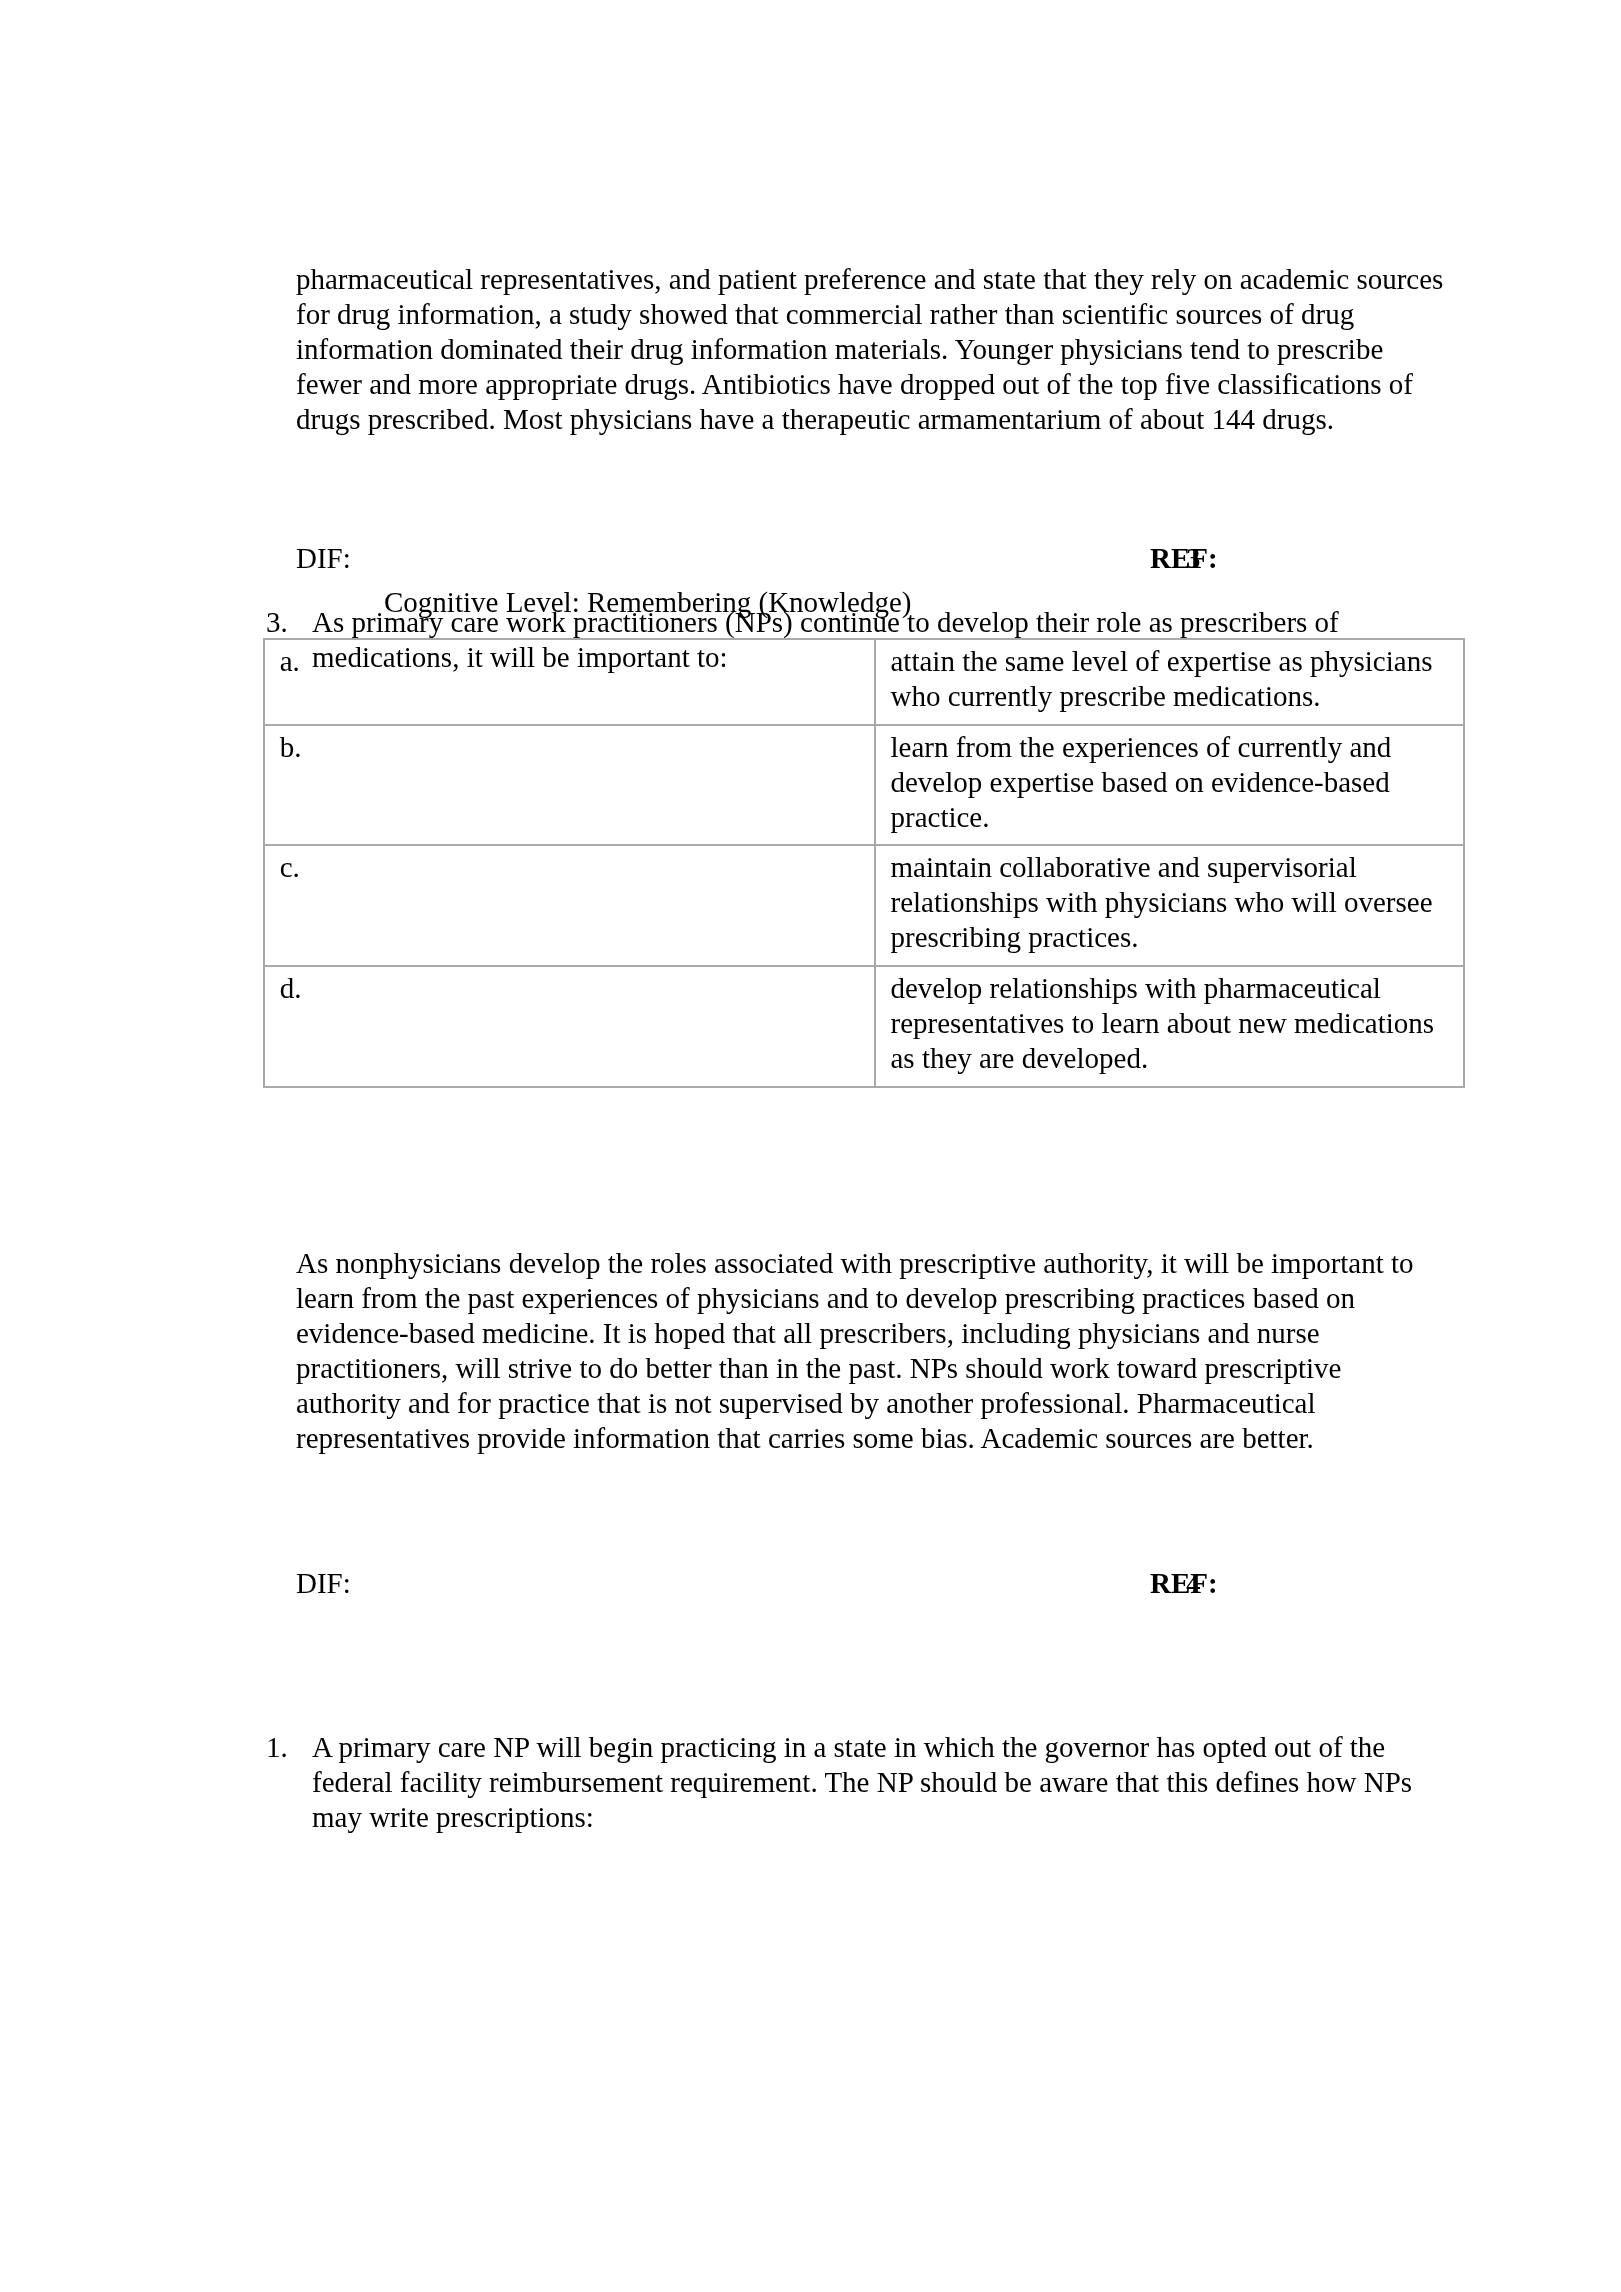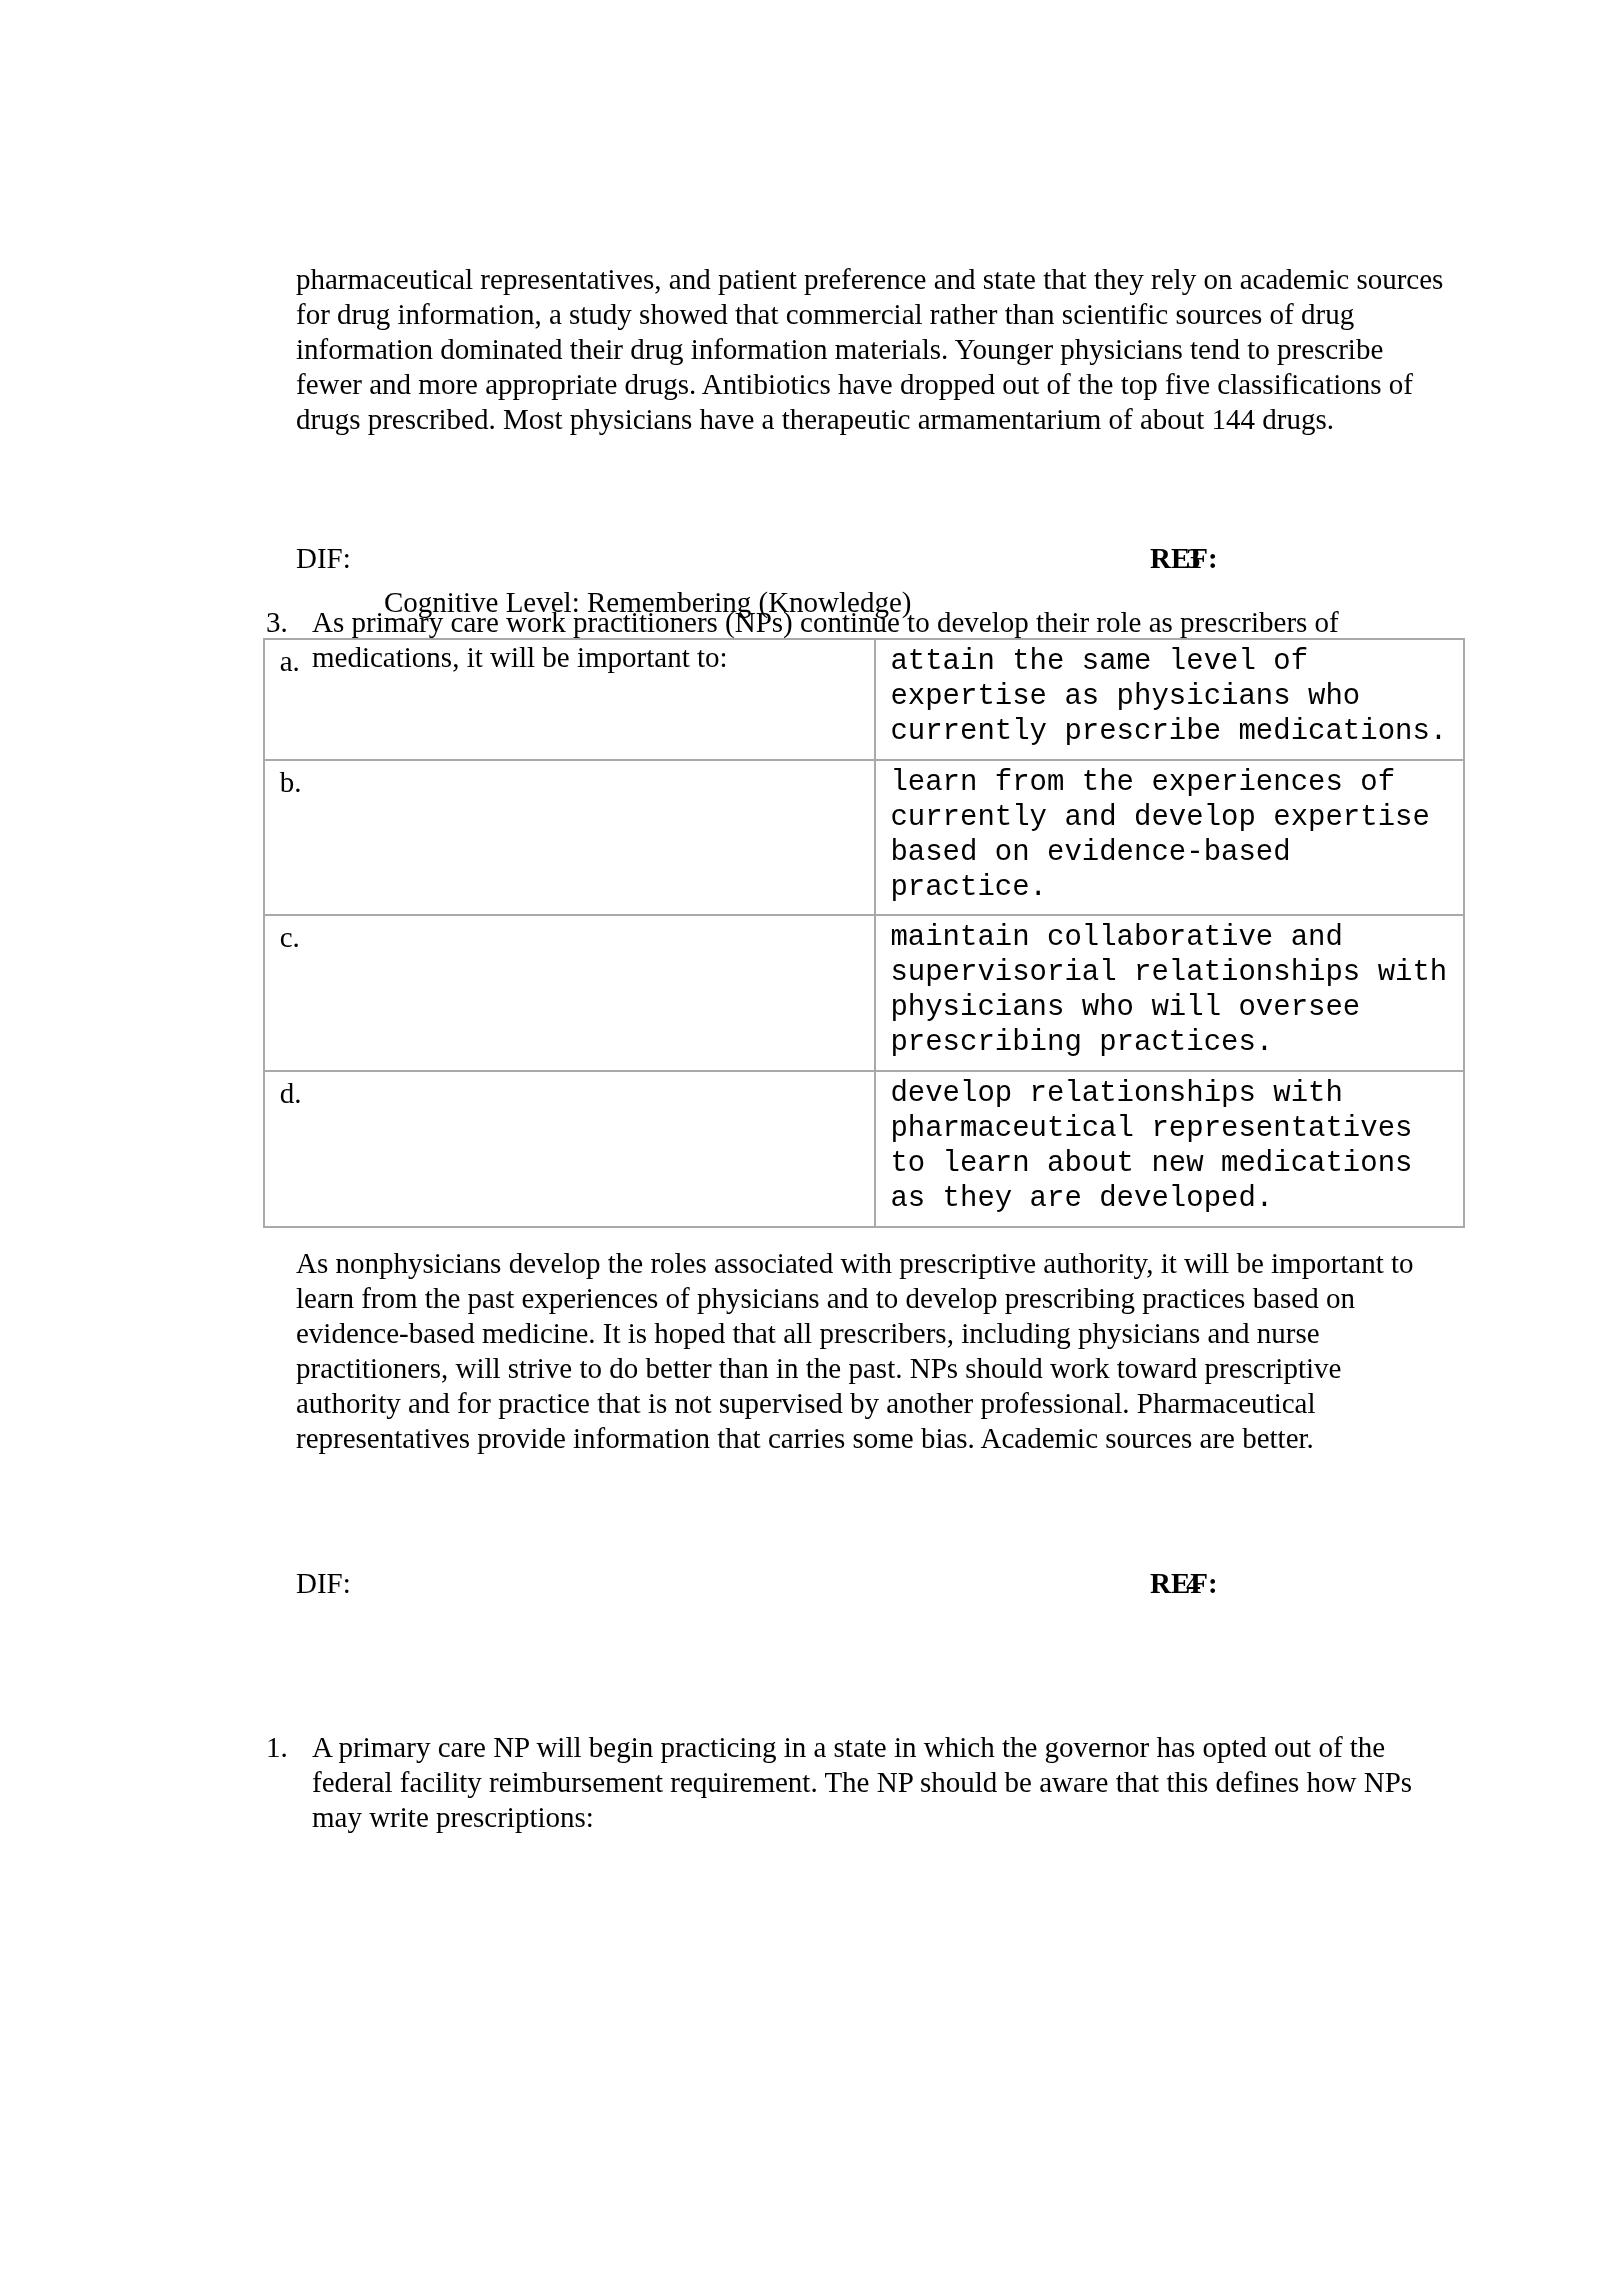--- a/index.html
+++ b/index.html
@@ -51,21 +51,21 @@
     left: 231px;
     width: 1202px;
     border-collapse: collapse;
   }
   .options-table td {
     border: 2px solid #a9a9a9;
     vertical-align: top;
     padding: 3.9px 13.7px 9.8px 14.7px;
   }
   .options-table td.letter-cell { width: 612px; }
-  .options-table td.text-cell   { width: 590px; font-family: Liberation Mono, monospace; }
+  .options-table td.text-cell   { width: 590px; }
   .answer-line {
     top: 1159px;
     left: 253px;
     width: 1176px;
   }
   .answer-line .ans-value { margin-left: 21.6px; }
   .rationale-paragraph {
     top: 1198px;
     left: 248px;
     width: 1181px;

